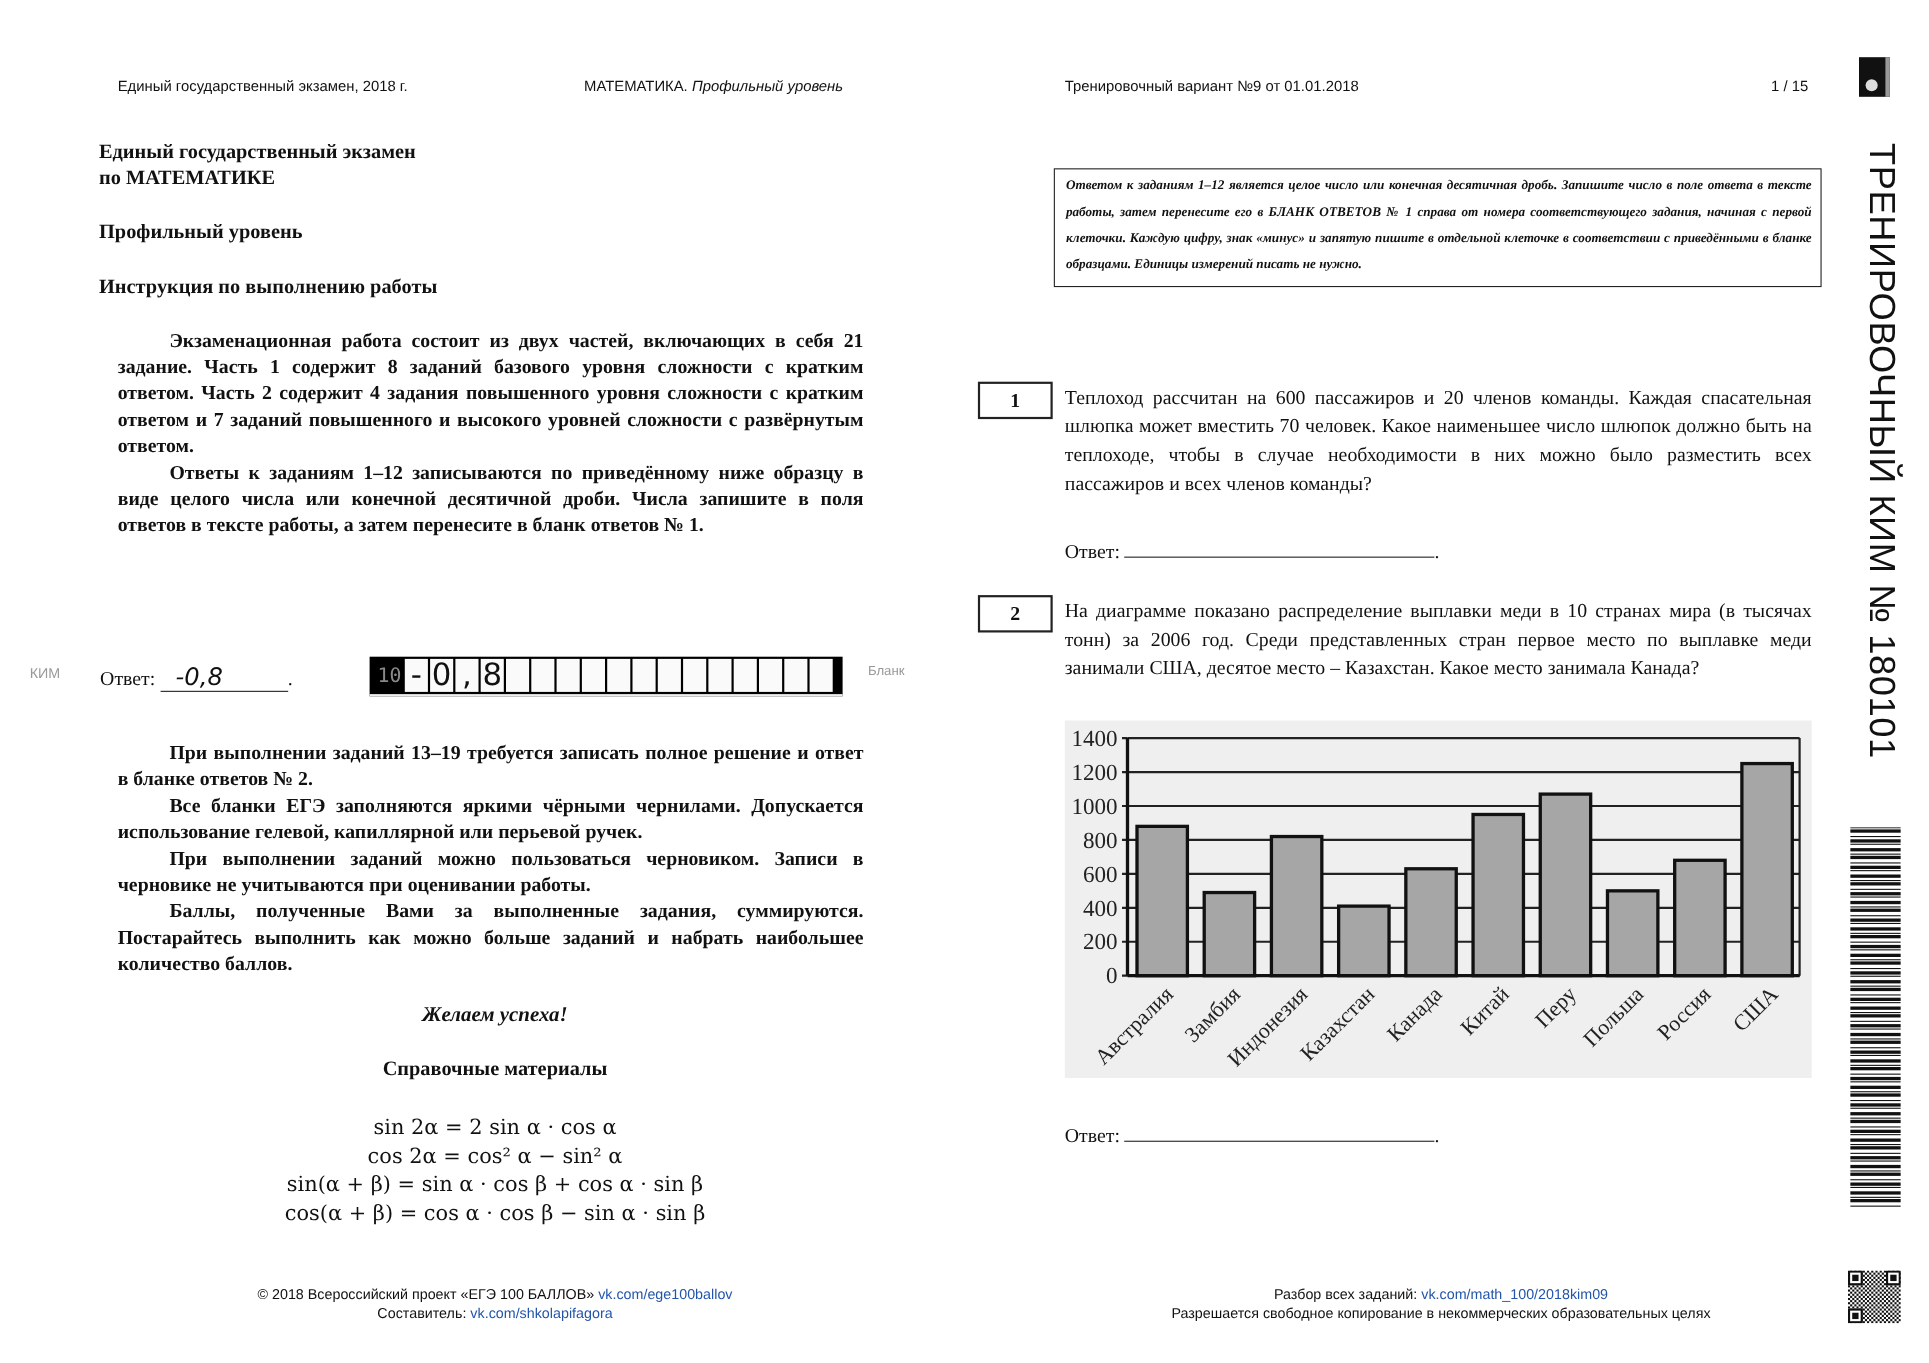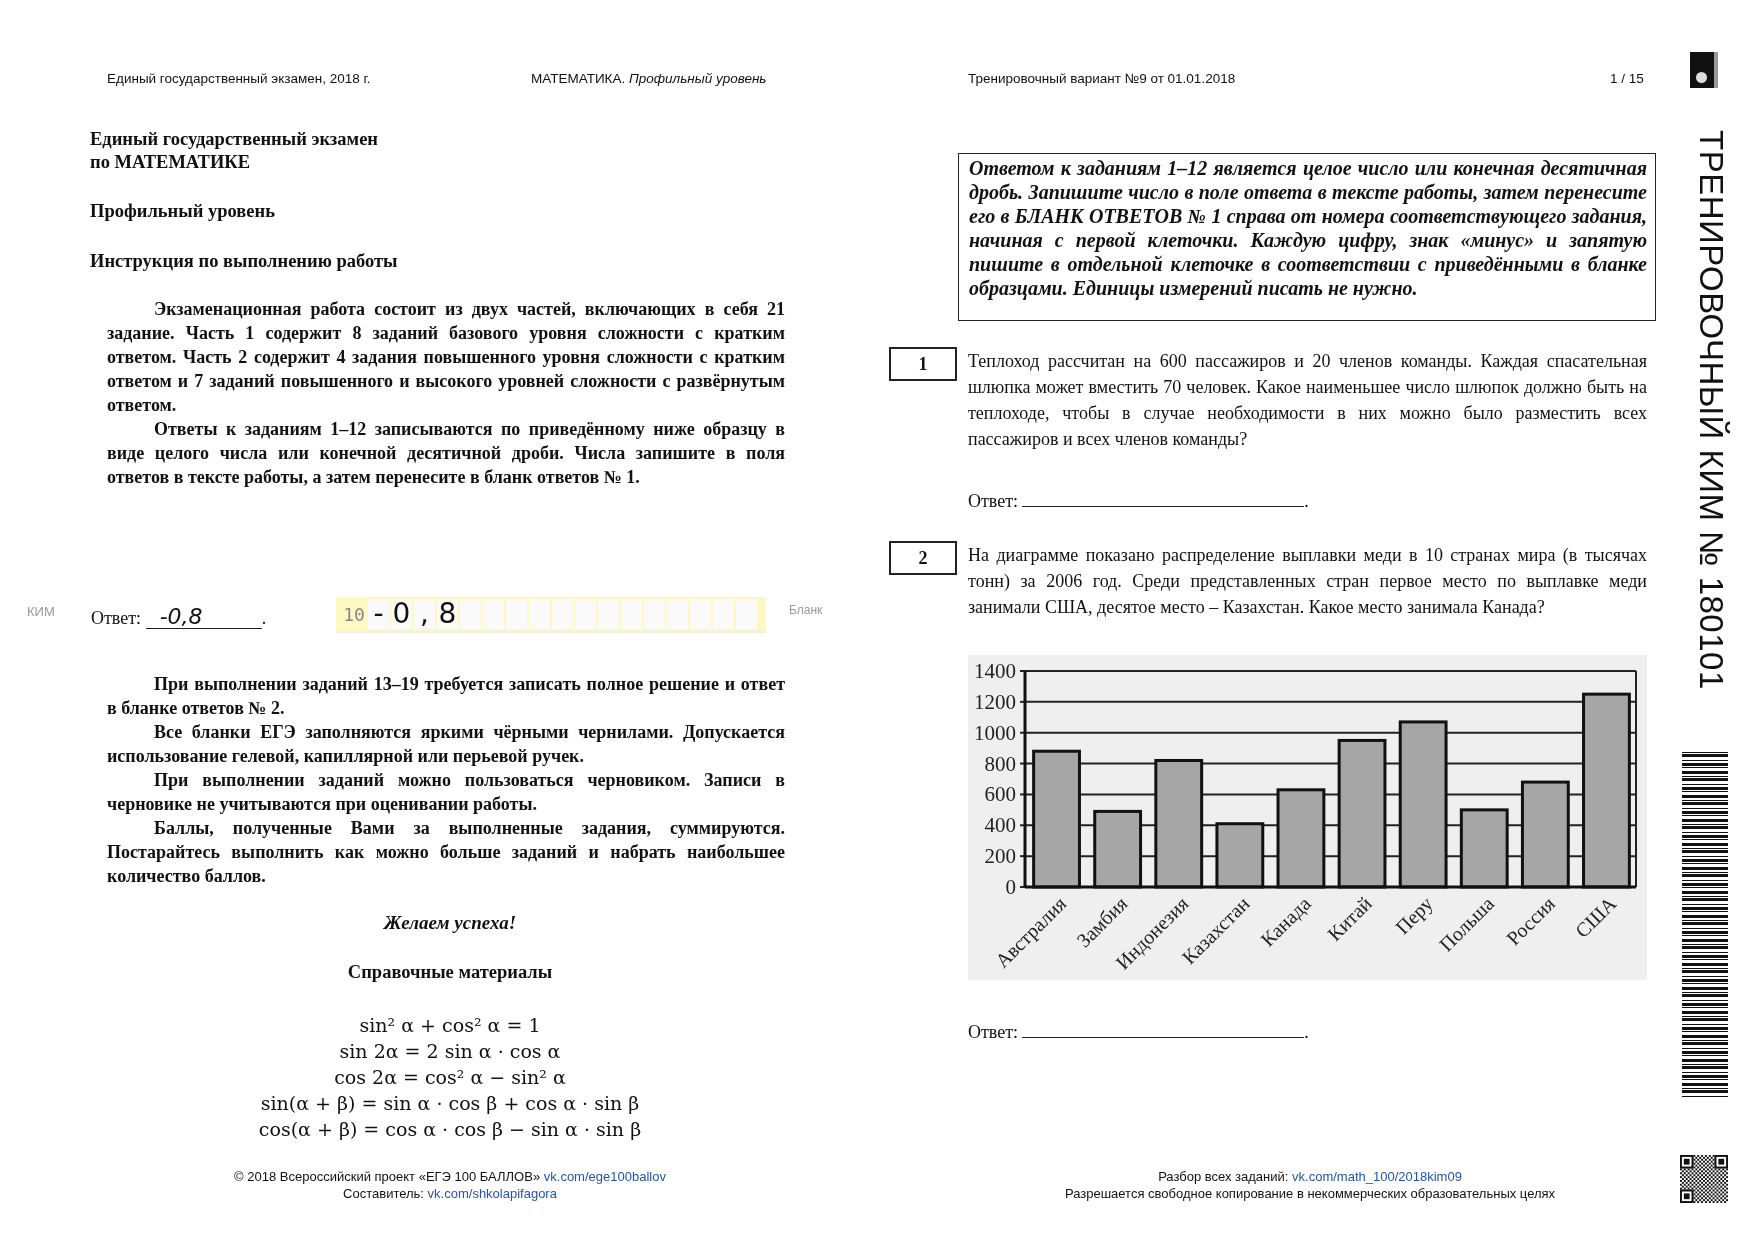--- a/index.html
+++ b/index.html
@@ -12,32 +12,32 @@
   .hdr i { font-style: italic; }
 
   .title { width: 720px; left: 90px; font-weight: bold; font-size: 18.5px; line-height: 23px; }
 
   .para { left: 107px; width: 678px; font-size: 18px; line-height: 24px; text-align: justify; font-weight: bold; }
   .para p { margin: 0; text-indent: 47px; }
 
   .kim-label { left: 27px; top: 604px; font-size: 13px; color: #999; }
   .otvet-sample { left: 91px; top: 606px; font-size: 18px; }
   .otvet-sample .hw { display: inline-block; width: 102px; border-bottom: 1px solid #222; font-family: "DejaVu Sans", sans-serif; font-style: italic; font-size: 22px; text-align: left; padding-left: 14px; line-height: 22px; }
-  .blank-row { left: 336px; top: 597px; width: 430px; height: 36px; background: #fef9c3; display: flex; align-items: center; padding: 2px 0 2px 4px; box-sizing: border-box; border-bottom: 2px solid #eee; }
+  .blank-row { left: 336px; top: 597px; width: 430px; height: 36px; background: #000000; display: flex; align-items: center; padding: 2px 0 2px 4px; box-sizing: border-box; border-bottom: 2px solid #eee; }
   .blank-row .id { width: 28px; font-size: 18px; color: #888; text-align: center; font-family: "DejaVu Sans Mono", monospace; }
   .blank-row .cell { width: 21px; height: 30px; background: #fafafa; margin-right: 2px; font-size: 28px; line-height: 30px; text-align: center; font-family: "DejaVu Sans", sans-serif; }
   .blank-label { left: 789px; top: 603px; font-size: 12px; color: #999; }
 
   .center-col { left: 90px; width: 720px; text-align: center; }
   .formulas { font-family: "DejaVu Serif", serif; font-size: 19px; line-height: 26px; }
 
   .footer { font-size: 13px; line-height: 17px; text-align: center; }
   .footer .lnk { color: #2255aa; }
 
-  .instr-box { left: 958px; top: 153px; width: 678px; border: 1.5px solid #222; padding: 2px 8px 20px 10px; font-size: 20px; line-height: 24px; font-weight: bold; font-style: italic; text-align: justify; }
+  .instr-box { left: 958px; top: 153px; width: 678px; border: 1.5px solid #222; padding: 2px 8px 8px 10px; font-size: 12px; line-height: 24px; font-weight: bold; font-style: italic; text-align: justify; }
 
   .task-num { width: 64px; height: 30px; border: 2px solid #222; font-weight: bold; font-size: 18px; line-height: 30px; text-align: center; left: 889px; }
   .task-text { left: 968px; width: 679px; font-size: 18px; line-height: 26px; text-align: justify; }
   .answer-line { left: 968px; font-size: 18px; }
   .answer-line .line { display: inline-block; width: 282px; border-bottom: 1px solid #222; height: 16px; margin-left: 4px; }
 
   .chart-wrap { left: 968px; top: 655px; width: 679px; height: 325px; background: #efefef; }
 
   .vert-title { left: 1690px; top: 130px; width: 40px; height: 590px; }
   .vert-title span { display: block; position: absolute; left: 0; top: 0; transform-origin: 0 0; transform: translate(40px, 0) rotate(90deg); white-space: nowrap; font-size: 33px; letter-spacing: 0.5px; }
@@ -102,21 +102,20 @@
   <p>При выполнении заданий 13–19 требуется записать полное решение и ответ в бланке ответов № 2.</p>
   <p>Все бланки ЕГЭ заполняются яркими чёрными чернилами. Допускается использование гелевой, капиллярной или перьевой ручек.</p>
   <p>При выполнении заданий можно пользоваться черновиком. Записи в черновике не учитываются при оценивании работы.</p>
   <p>Баллы, полученные Вами за выполненные задания, суммируются. Постарайтесь выполнить как можно больше заданий и набрать наибольшее количество баллов.</p>
 </div>
 
 <div class="abs serif center-col" style="top:912px; font-size:19px; font-weight:bold; font-style:italic;">Желаем успеха!</div>
 <div class="abs serif center-col" style="top:962px; font-size:18.5px; font-weight:bold;">Справочные материалы</div>
 
 <div class="abs center-col formulas" style="top:1012px;">
-  <div>sin² α + cos² α = 1</div>
   <div>sin 2α = 2 sin α · cos α</div>
   <div>cos 2α = cos² α − sin² α</div>
   <div>sin(α + β) = sin α · cos β + cos α · sin β</div>
   <div>cos(α + β) = cos α · cos β − sin α · sin β</div>
 </div>
 
 <div class="abs sans footer" style="left:150px; width:600px; top:1168px;">
   <div><span>© 2018 Всероссийский проект «ЕГЭ 100 БАЛЛОВ»</span> <span class="lnk">vk.com/ege100ballov</span></div>
   <div><span>Составитель:</span> <span class="lnk">vk.com/shkolapifagora</span></div>
 </div>

